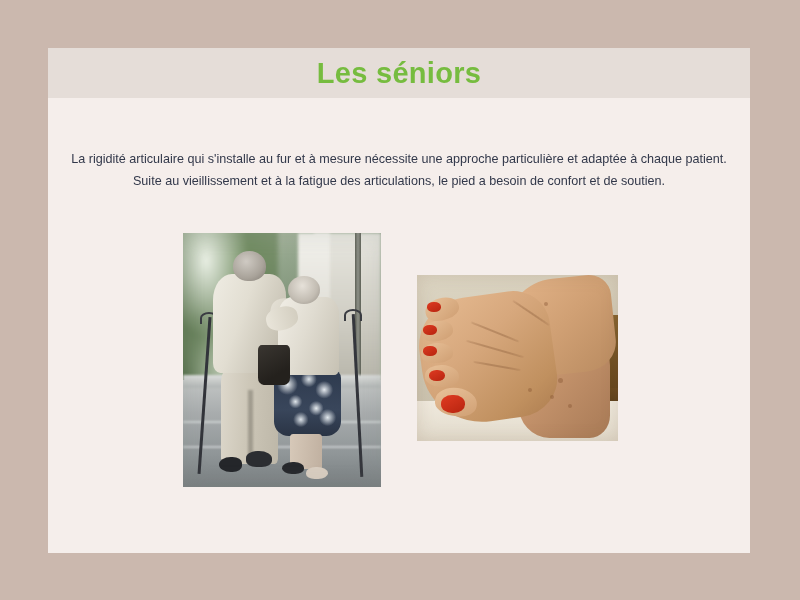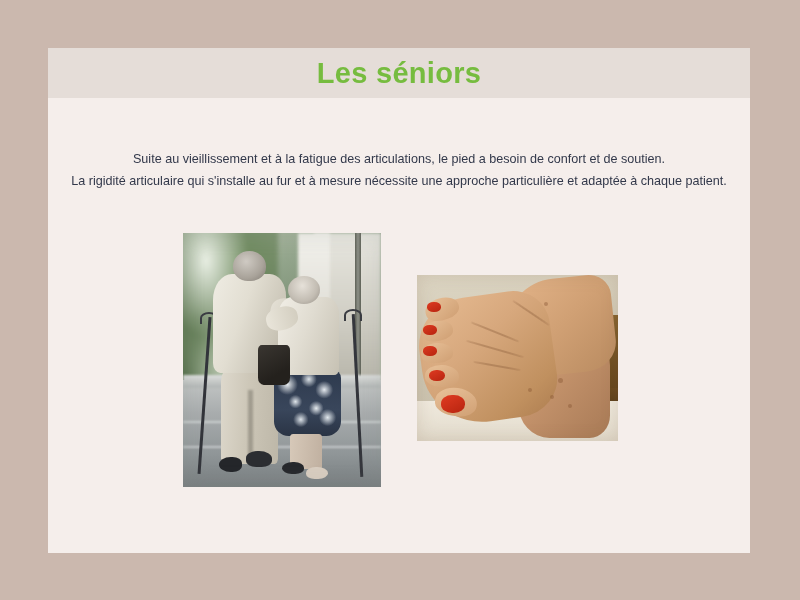--- a/index.html
+++ b/index.html
@@ -314,22 +314,22 @@
 <body>
 
 <div class="slide-stage">
 
   <div class="slide">
 
     <div class="title-band"></div>
     <div class="slide-title">Les séniors</div>
 
     <div class="body-text">
+      <span class="body-line">La rigidité articulaire qui s'installe au fur et à mesure nécessite une approche particulière et adaptée à chaque patient.</span>
       <span class="body-line">Suite au vieillissement et à la fatigue des articulations, le pied a besoin de confort et de soutien.</span>
-      <span class="body-line">La rigidité articulaire qui s'installe au fur et à mesure nécessite une approche particulière et adaptée à chaque patient.</span>
     </div>
 
     <div class="photo" id="photo-couple">
       <div class="cp-sky"></div>
       <div class="cp-building"></div>
       <div class="cp-building2"></div>
       <div class="cp-foliage"></div>
       <div class="cp-pole"></div>
       <div class="cp-ground"></div>
       <div class="cp-curb"></div>

